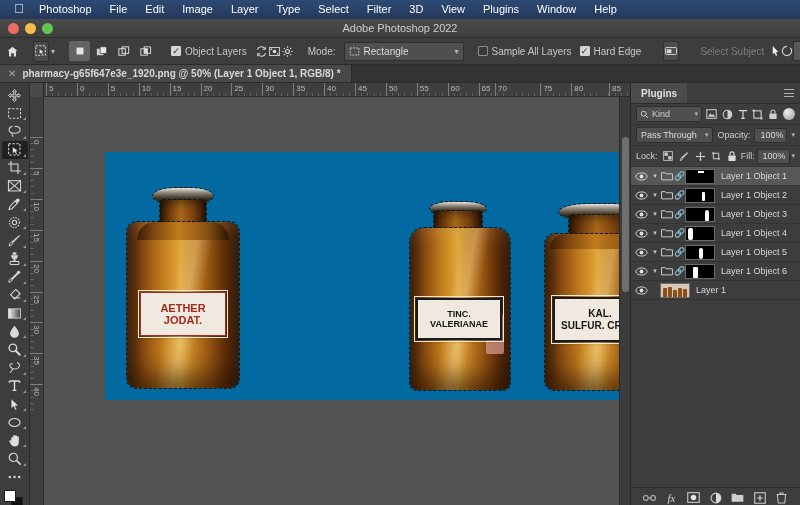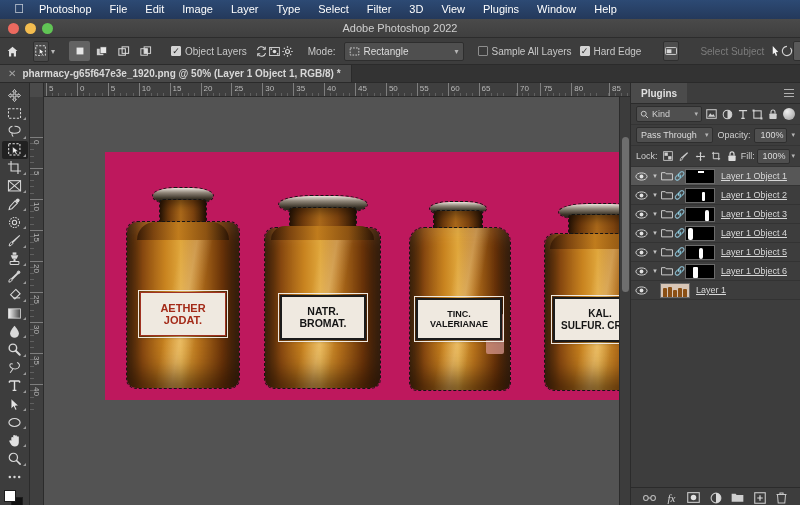--- a/index.html
+++ b/index.html
@@ -152,21 +152,21 @@
     writing-mode: vertical-rl; line-height: 9px;
   }
   .rtv.minor { border-top: 1px solid #606060; width: 4px; }
 
   .artboard {
     position: absolute; left: 14px; top: 14px; right: 0; bottom: 0;
     background: #535353; overflow: hidden;
   }
   .photo {
     position: absolute; left: 61px; top: 55px; width: 538px; height: 248px;
-    background: #be185d;
+    background: #0369a1;
     overflow: hidden;
   }
 
   
   .bottle { position: absolute; bottom: 0; }
   .glass {
     position: absolute; left: 0; right: 0; bottom: 0;
     border-radius: 10px 10px 9px 9px;
     background:
       linear-gradient(100deg, rgba(255,255,255,0.00) 40%, rgba(255,235,190,0.30) 52%, rgba(255,255,255,0.00) 63%),
@@ -276,21 +276,21 @@
     flex: none;
   }
   .chev { width: 10px; text-align: center; font-size: 7px; color: #c3c3c3; flex: none; }
   .folder { width: 14px; display: flex; align-items: center; justify-content: center; flex: none; }
   .linkic { width: 11px; display: flex; align-items: center; justify-content: center; color: #c8c8c8; font-size: 9px; flex: none; }
   .mask-thumb {
     width: 30px; height: 15px; background: #000; border: 1px solid #6a6a6a;
     flex: none; margin-right: 6px; position: relative; overflow: hidden;
   }
   .mask-thumb .blob { position: absolute; background: #fff; }
-  .layer-name { white-space: nowrap; overflow: hidden; text-decoration: underline; }
+  .layer-name { white-space: nowrap; overflow: hidden; }
   .base-thumb {
     width: 30px; height: 15px; flex: none; margin-right: 6px; margin-left: 10px;
     border: 1px solid #6a6a6a; background: #d8c6b6; position: relative; overflow: hidden;
     display: flex; align-items: flex-end; justify-content: space-around; padding: 0 1px 0;
   }
   .base-thumb i { display: block; width: 4px; background: #8a4f14; border-radius: 1px 1px 0 0; }
 
   .panel-footer {
     height: 20px; background: #3d3d3d; border-top: 1px solid #2b2b2b;
     display: flex; align-items: center; justify-content: center; gap: 9px;
@@ -702,21 +702,21 @@
             <div class="rt minor" style="left: 430.06px;"></div>
             <div class="rt minor" style="left: 436.24px;"></div>
             <div class="rt minor" style="left: 442.42px;"></div>
             <div class="rt" style="left: 448.6px; text-decoration: underline;">
               <span>65</span>
             </div>
             <div class="rt minor" style="left: 454.78px;"></div>
             <div class="rt minor" style="left: 460.96px;"></div>
             <div class="rt minor" style="left: 467.14px;"></div>
             <div class="rt minor" style="left: 473.32px;"></div>
-            <div class="rt" style="left: 487px; text-align: right;">
+            <div class="rt" style="left: 465px; text-align: right;">
               <span>70</span>
             </div>
             <div class="rt minor" style="left: 485.68px;"></div>
             <div class="rt minor" style="left: 491.86px;"></div>
             <div class="rt minor" style="left: 498.04px;"></div>
             <div class="rt minor" style="left: 504.22px;"></div>
             <div class="rt" style="left: 510.4px;">
               <span>75</span>
             </div>
             <div class="rt minor" style="left: 516.58px;"></div>
@@ -811,30 +811,20 @@
               <div class="stopper" style="left:26px;top:0;width:60px;height:16px;"></div>
               <div class="neck" style="left:33px;top:12px;width:46px;height:32px;"></div>
               <div class="glass" style="height:166px;"></div>
               <div class="shoulder" style="left:10px;top:34px;width:92px;height:18px;border-radius:46px 46px 0 0;"></div>
               <div class="label red" style="left:13px;bottom:52px;width:86px;height:44px;font-size:11px;">
                 <span>AETHER</span>
                 <span>JODAT.</span>
               </div>
             </div>
 
-            <div class="bottle" style="left:160px;bottom:12px;width:115px;height:192px;">
-              <div class="stopper" style="left:14px;top:0;width:88px;height:17px;"></div>
-              <div class="neck" style="left:25px;top:12px;width:66px;height:27px;"></div>
-              <div class="glass" style="height:160px;"></div>
-              <div class="shoulder" style="left:6px;top:30px;width:103px;height:14px;border-radius:52px 52px 0 0;"></div>
-              <div class="label blk" style="left:15px;bottom:48px;width:86px;height:45px;font-size:10.5px;">
-                <span>NATR.</span>
-                <span>BROMAT.</span>
-              </div>
-            </div>
 
             <div class="bottle" style="left:305px;bottom:10px;width:100px;height:188px;">
               <div class="stopper" style="left:20px;top:0;width:56px;height:13px;"></div>
               <div class="neck" style="left:24px;top:9px;width:48px;height:28px;"></div>
               <div class="glass" style="height:162px;border-radius:14px 14px 7px 7px;"></div>
               <div class="pinkstrip" style="right:6px;bottom:36px;width:18px;height:40px;"></div>
               <div class="label blk" style="left:6px;bottom:50px;width:86px;height:42px;font-size:9px;">
                 <span>TINC.</span>
                 <span>VALERIANAE</span>
               </div>

